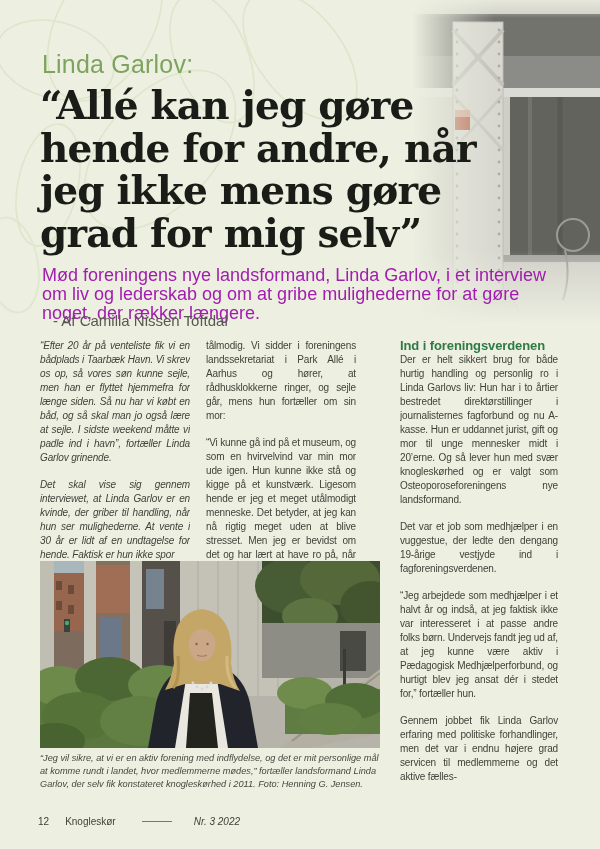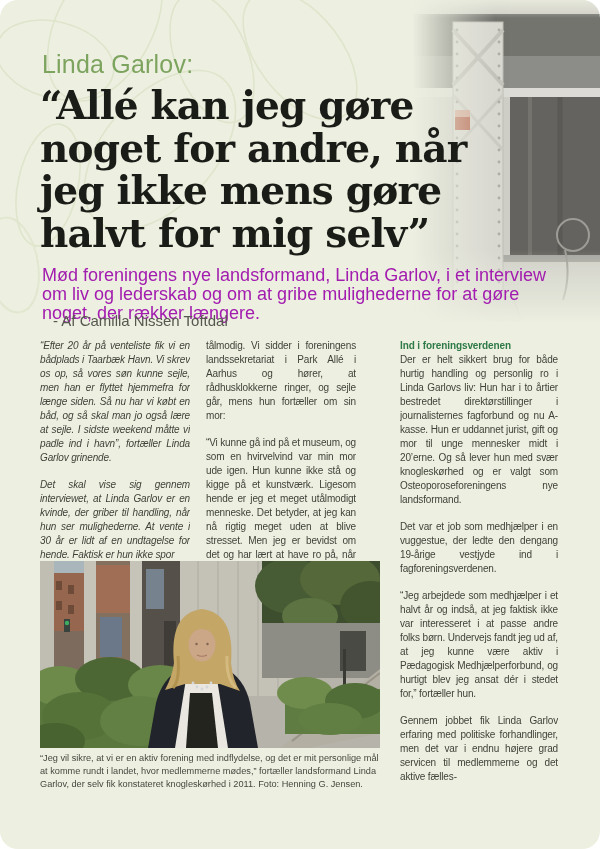--- a/index.html
+++ b/index.html
@@ -3,21 +3,20 @@
 <meta charset="utf-8">
 <style>
   html,body{margin:0;padding:0;}
   .page{
     position:relative;
     width:600px;height:849px;
     background:#edefe1;
     overflow:hidden;
     font-family:"Liberation Sans",sans-serif;
     color:#3e4138;
-    border-radius:18px;
   }
   
   .doodles{position:absolute;left:0;top:0;pointer-events:none;}
   
   .header-photo{position:absolute;right:0;top:0;width:215px;height:330px;opacity:.85;}
   .header-photo .fade-left{position:absolute;left:0;top:0;width:110px;height:100%;
      background:linear-gradient(to right,#edefe1 0%,#edefe1 25%,rgba(237,239,225,0) 100%);}
   .header-photo .fade-bottom{position:absolute;left:0;bottom:0;width:100%;height:80px;
      background:linear-gradient(to top,#edefe1 8%,rgba(237,239,225,0) 100%);}
   .header-photo .fade-top{position:absolute;left:0;top:0;width:100%;height:18px;
@@ -41,28 +40,28 @@
     position:absolute;left:53px;top:312px;
     font-size:15px;color:#55584e;
   }
 
   .col{position:absolute;top:339px;font-size:10px;line-height:14px;
        text-align:justify;letter-spacing:-.15px;overflow:hidden;}
   .col p{margin:0 0 13px 0;}
   .col-1{left:40px;width:150px;height:221px;font-style:italic;}
   .col-2{left:206px;width:150px;height:221px;}
   .col-3{left:400px;width:158px;height:478px;}
-  .col-3 h3{margin:0;font-size:10px;line-height:14px;color:#2d7a46;
+  .col-3 h3{margin:0;font-size:13px;line-height:14px;color:#2d7a46;
             letter-spacing:-.1px;text-align:left;}
 
   .photo{position:absolute;left:40px;top:561px;width:340px;height:187px;overflow:hidden;}
   .photo svg{display:block;}
   .caption{
     position:absolute;left:40px;top:752px;width:348px;
-    font-size:9.2px;line-height:13.2px;color:#45483f;
+    font-size:9.2px;line-height:13.2px;font-style:italic;color:#45483f;
   }
   .footer{
     position:absolute;left:38px;top:816px;
     display:flex;align-items:center;font-size:10px;color:#3e4138;
   }
   .footer .pageno{margin-right:16px;}
   .footer .mag{margin-right:26px;}
   .footer .dash{width:30px;height:1.4px;background:#b2604a;margin-right:22px;}
   .footer .issue{font-style:italic;}
 </style>
@@ -153,23 +152,23 @@
     </svg>
     <div class="fade-left"></div>
     <div class="fade-bottom"></div>
     <div class="fade-top"></div>
   </div>
 
   <div class="kicker">Linda Garlov:</div>
 
   <div class="headline">
     <div>“Allé kan jeg gøre</div>
-    <div>noget for andre, når</div>
+    <div>hende for andre, når</div>
     <div>jeg ikke mens gøre</div>
-    <div>halvt for mig selv”</div>
+    <div>grad for mig selv”</div>
   </div>
 
   <div class="standfirst">Mød foreningens nye landsformand, Linda Garlov, i et interview om liv og lederskab og om at gribe mulighederne for at gøre noget, der rækker længere.</div>
 
   <div class="byline">- Af Camilla Nissen Toftdal</div>
 
   <div class="col col-1">
     <p>“Efter 20 år på venteliste fik vi en bådplads i Taarbæk Havn. Vi skrev os op, så vores søn kunne sejle, men han er flyttet hjemmefra for længe siden. Så nu har vi købt en båd, og så skal man jo også lære at sejle. I sidste weekend måtte vi padle ind i havn”, fortæller Linda Garlov grinende.</p>
     <p>Det skal vise sig gennem interviewet, at Linda Garlov er en kvinde, der griber til handling, når hun ser mulighederne. At vente i 30 år er lidt af en undtagelse for hende. Faktisk er hun ikke spor</p>
   </div>
@@ -267,14 +266,20 @@
             <circle cx="162" cy="128" r="1.4"></circle>
             <circle cx="167" cy="126" r="1.4"></circle>
             <circle cx="171" cy="122" r="1.4"></circle>
         </g>
       </g>
     </svg>
   </div>
 
   <div class="caption">“Jeg vil sikre, at vi er en aktiv forening med indflydelse, og det er mit personlige mål at komme rundt i landet, hvor medlemmerne mødes,” fortæller landsformand Linda Garlov, der selv fik konstateret knogleskørhed i 2011. Foto: Henning G. Jensen.</div>
 
+  <div class="footer">
+    <span class="pageno">12</span>
+    <span class="mag">Knogleskør</span>
+    <span class="dash"></span>
+    <span class="issue">Nr. 3 2022</span>
+  </div>
 
 </div>
 
 </body></html>

